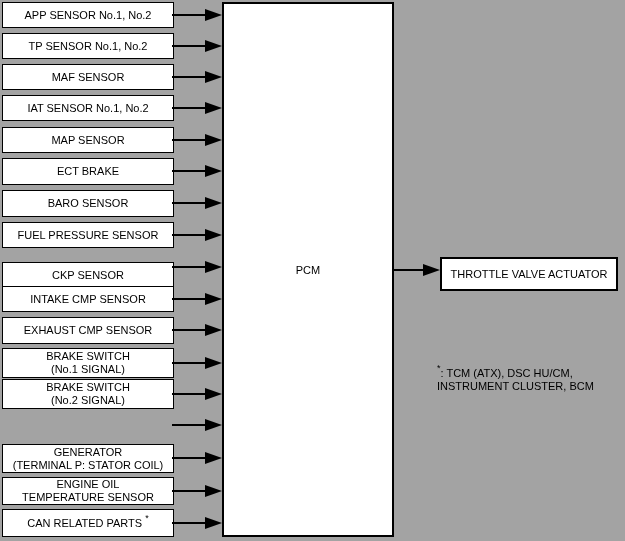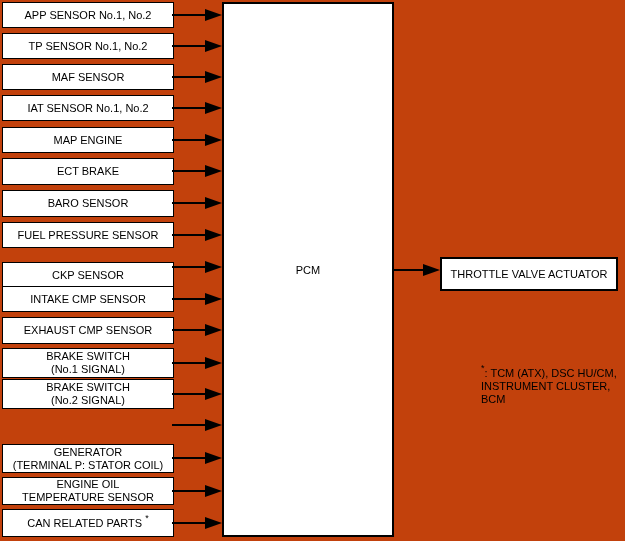--- a/index.html
+++ b/index.html
@@ -1,19 +1,19 @@
 <!DOCTYPE html>
 <html><head>
 <meta charset="utf-8">
 <style>
   html,body{margin:0;padding:0;background:#ffffff;}
   .canvas{
     position:relative;
     width:625px;height:541px;
-    background:#c2410c;
+    background:#a3a3a3;
     color:#000000;
     font-family:"Liberation Sans", sans-serif;
     overflow:hidden;
   }
   .sbox{
     position:absolute;
     left:2px;width:172px;
     border:1.5px solid #000;
     box-sizing:border-box;
     background:#fff;
@@ -47,21 +47,21 @@
     font-size:11px;
   }
   .tbox{
     position:absolute;left:440px;top:257px;width:178px;height:34px;
     border:2px solid #000;box-sizing:border-box;background:#fff;
     display:flex;align-items:center;justify-content:center;
     font-size:11px;
   }
   .footnote{
     position:absolute;left:437px;top:367px;
-    font-size:11px;line-height:13px;margin-left:44px;
+    font-size:11px;line-height:13px;
   }
   .footnote sup{font-size:9px;line-height:0;position:relative;top:-1px;}
   .footnote .ft{white-space:pre-line;}
 </style>
 </head>
 <body>
 
 <div class="canvas">
 
   <div class="sbox" style="top:2px;height:26px">
@@ -70,21 +70,21 @@
   <div class="sbox" style="top:33px;height:26px">
       <span class="lbl"><span>TP SENSOR No.1, No.2</span><sup></sup></span>
     </div>
   <div class="sbox" style="top:64px;height:26px">
       <span class="lbl"><span>MAF SENSOR</span><sup></sup></span>
     </div>
   <div class="sbox" style="top:95px;height:26px">
       <span class="lbl"><span>IAT SENSOR No.1, No.2</span><sup></sup></span>
     </div>
   <div class="sbox" style="top:127px;height:26px">
-      <span class="lbl"><span>MAP ENGINE</span><sup></sup></span>
+      <span class="lbl"><span>MAP SENSOR</span><sup></sup></span>
     </div>
   <div class="sbox" style="top:158px;height:27px">
       <span class="lbl"><span>ECT BRAKE</span><sup></sup></span>
     </div>
   <div class="sbox" style="top:190px;height:27px">
       <span class="lbl"><span>BARO SENSOR</span><sup></sup></span>
     </div>
   <div class="sbox" style="top:222px;height:26px">
       <span class="lbl"><span>FUEL PRESSURE SENSOR</span><sup></sup></span>
     </div>

